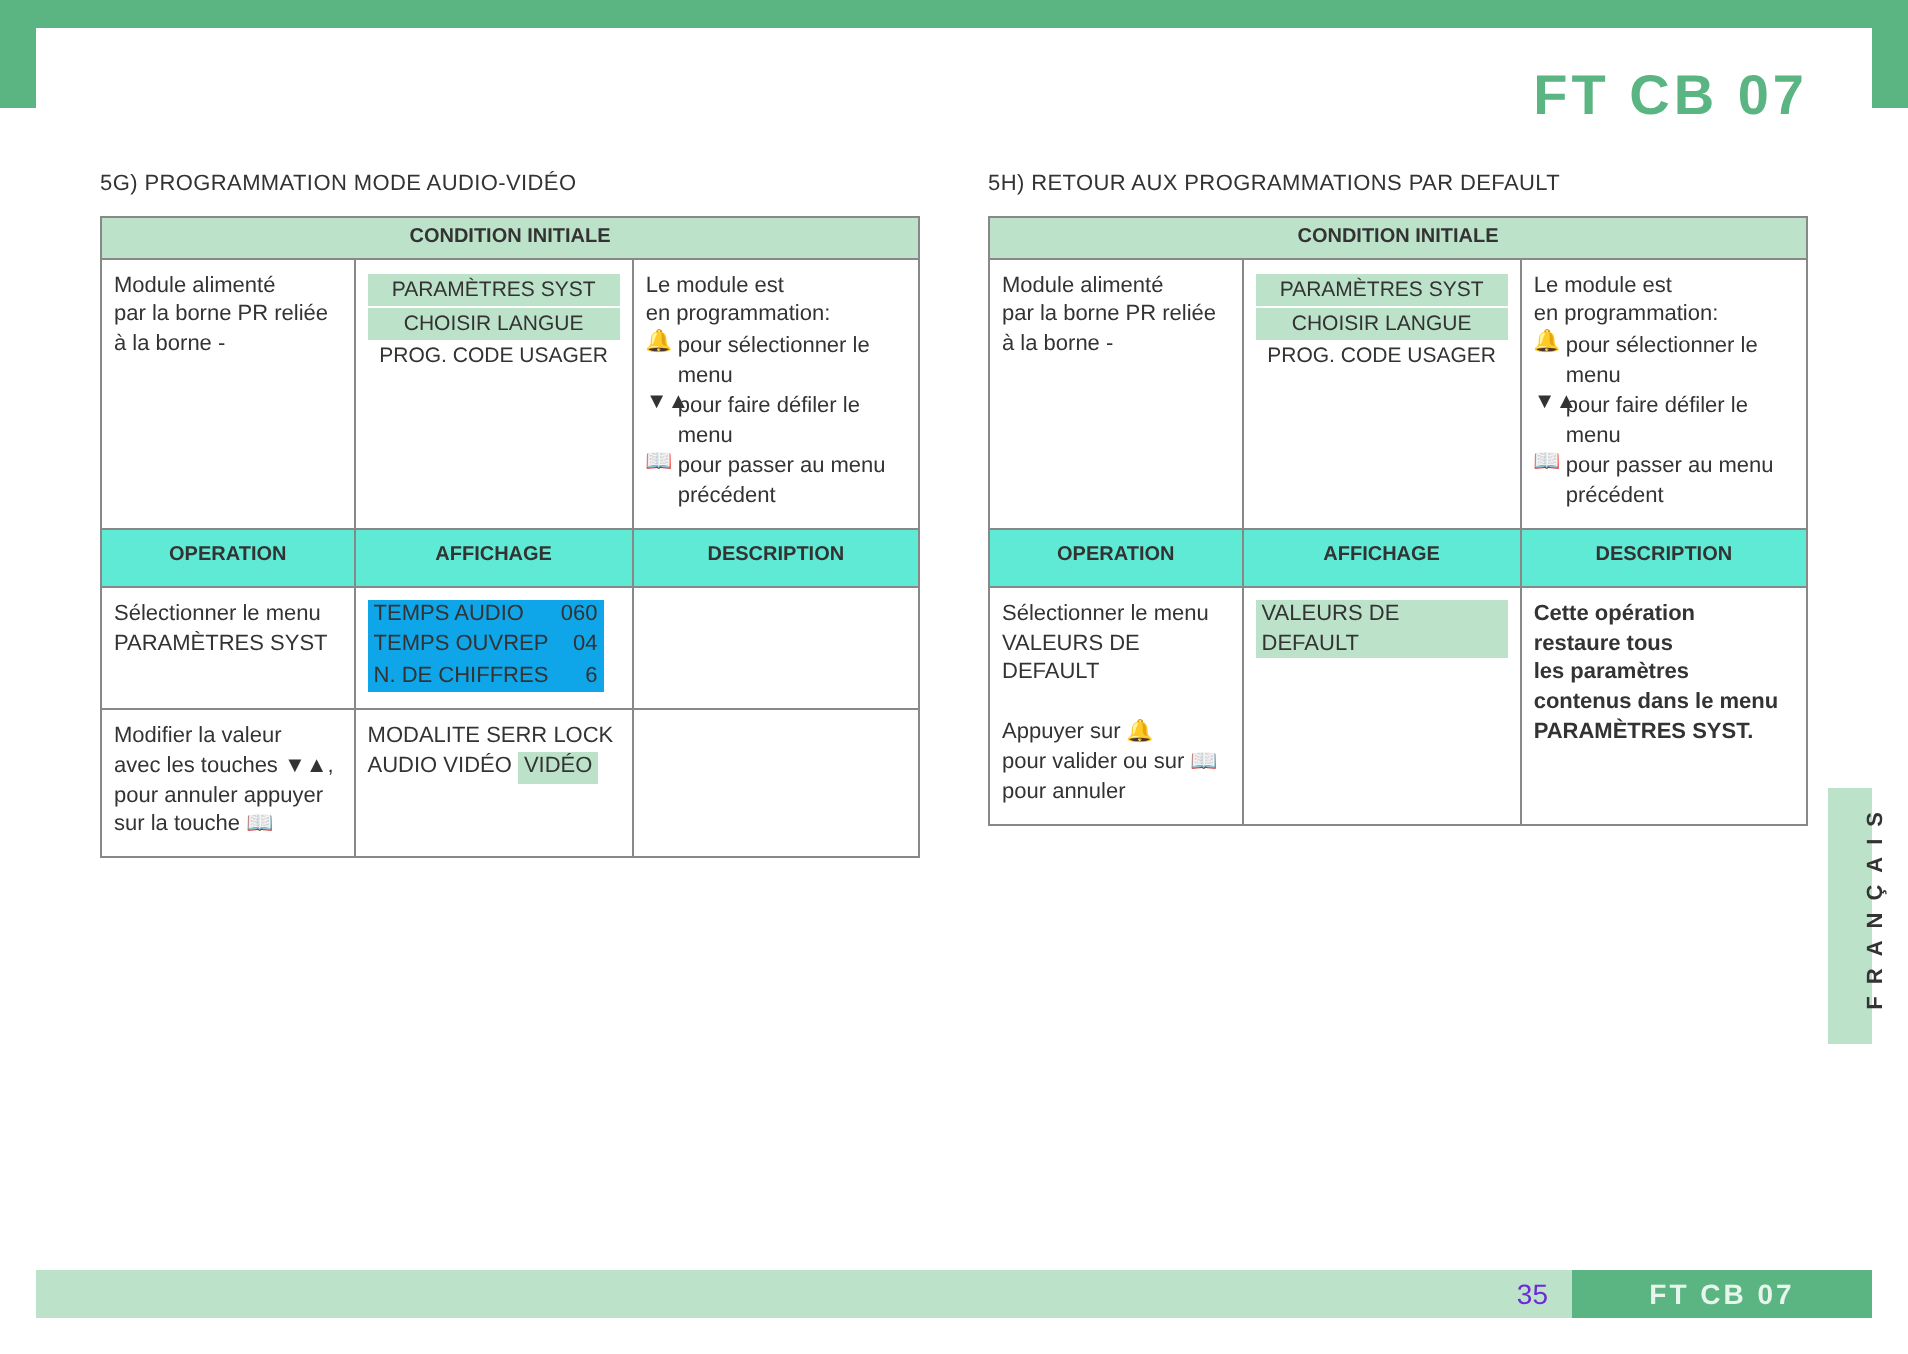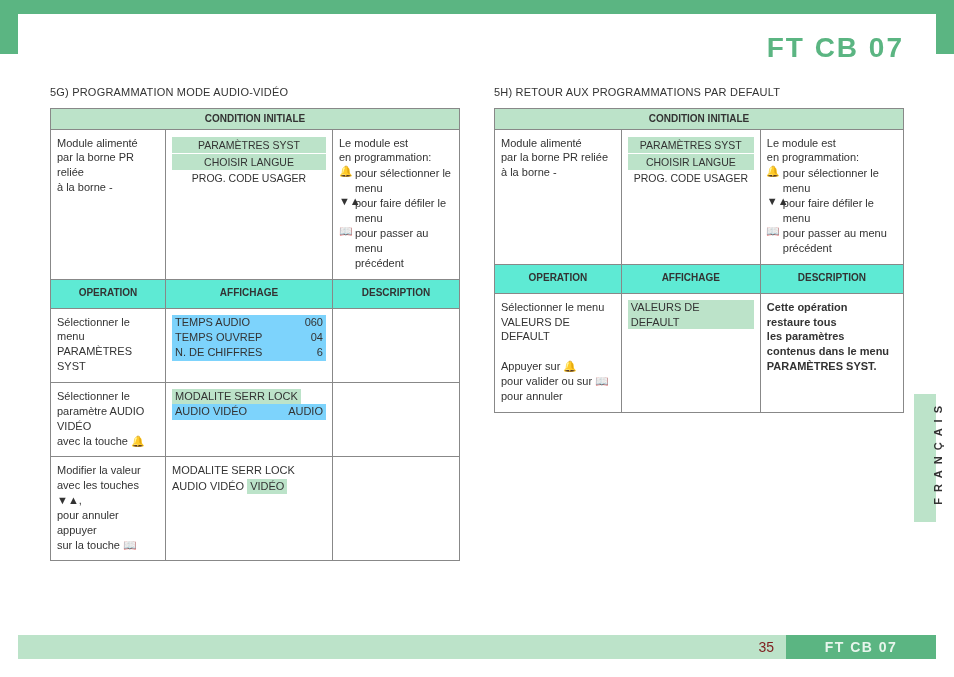--- a/index.html
+++ b/index.html
@@ -120,21 +120,21 @@
     height: 24px;
     display: flex;
   }
   .footer .left {
     flex: 1;
     background: #bce3c9;
     display: flex;
     align-items: center;
     justify-content: flex-end;
     padding-right: 12px;
-    color: #7f1d1d;
+    color: #6d28d9;
     font-size: 14px;
   }
   .footer .right {
     width: 150px;
     background: #5bb582;
     display: flex;
     align-items: center;
     justify-content: center;
     font-family: "Arial Black", Arial, sans-serif;
     font-weight: 900;
@@ -143,24 +143,24 @@
     font-size: 14px;
   }
   .aff-inner { line-height: 1.4; }
   .aff-line { white-space: nowrap; }
   .aff-hl {
     background: #bce3c9;
     display: inline-block;
     padding: 0 3px;
   }
   .aff-hlrow {
-    background: #7dd3fc;
+    background: #0ea5e9;
     display: inline-flex;
     justify-content: space-between;
-    width: 154px;
+    width: 118px;
     padding: 0 3px;
   }
 </style>
 </head>
 <body>
 
 <div class="top-band"></div>
 
 <div class="page-outer">
   <div class="header-title">FT CB 07</div>
@@ -220,35 +220,20 @@
                     <span>TEMPS OUVREP</span>
                     <span>04</span>
                   </div><div class="aff-hlrow">
                     <span>N. DE CHIFFRES</span>
                     <span>6</span>
                   </div></div>
               </td>
               <td class="desc"></td>
             </tr>
             <tr>
-              <td class="op" style="white-space: pre-line;">Sélectionner le
-paramètre AUDIO VIDÉO
-avec la touche 🔔</td>
-              <td class="aff">
-                <div class="aff-inner">
-                  <div class="aff-line"><span class="aff-hl">MODALITE SERR LOCK</span></div>
-                  <div class="aff-line"><span class="aff-hlrow">
-                      <span>AUDIO VIDÉO</span>
-                      <span>AUDIO</span>
-                    </span></div>
-                </div>
-              </td>
-              <td class="desc"></td>
-            </tr>
-            <tr>
               <td class="op" style="white-space: pre-line;">Modifier la valeur
 avec les touches ▼▲,
 pour annuler appuyer
 sur la touche 📖</td>
               <td class="aff">
                 <div class="aff-inner">
                   <div class="aff-line"><span>MODALITE SERR  </span><span>LOCK</span></div>
                   <div class="aff-line"><span>AUDIO VIDÉO  </span><span class="aff-hl">VIDÉO</span></div>
                 </div>
               </td>

